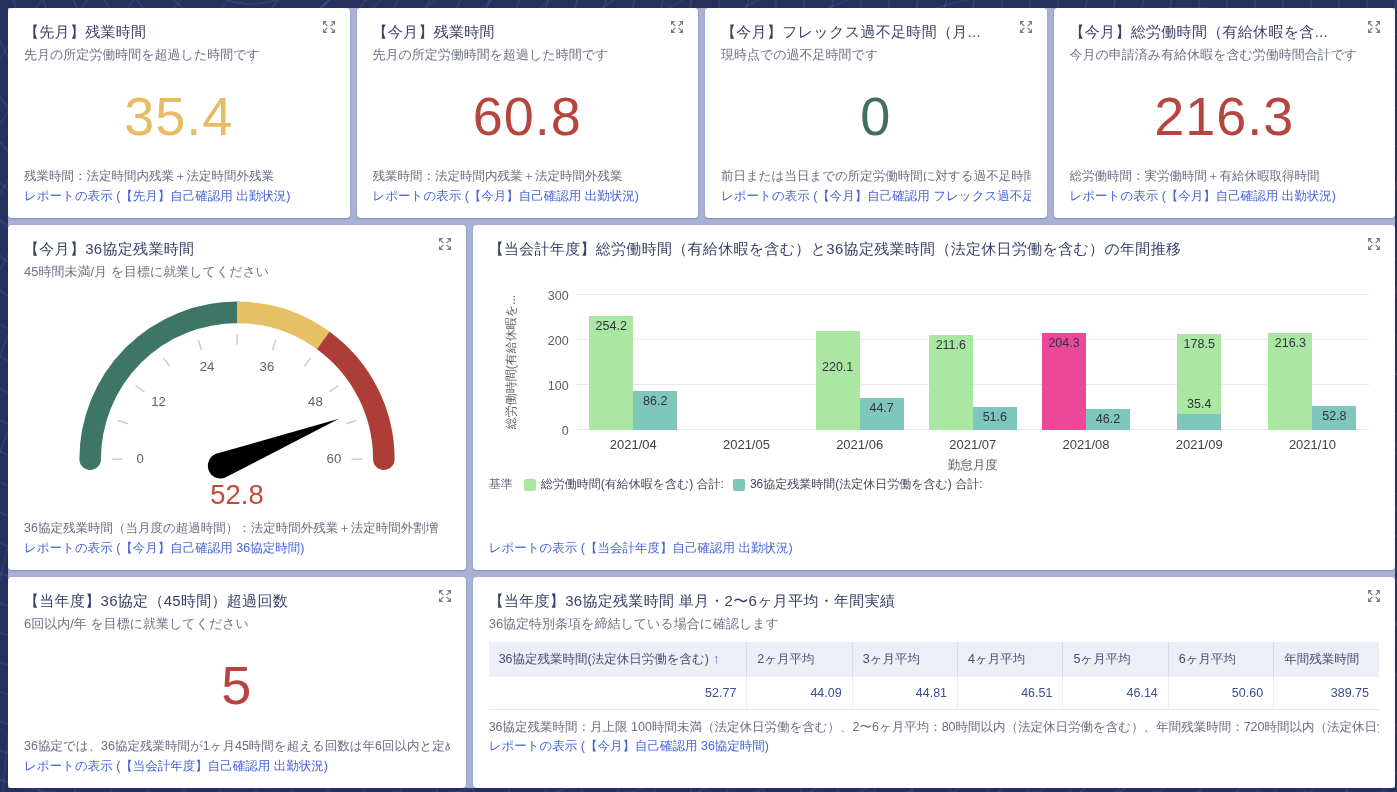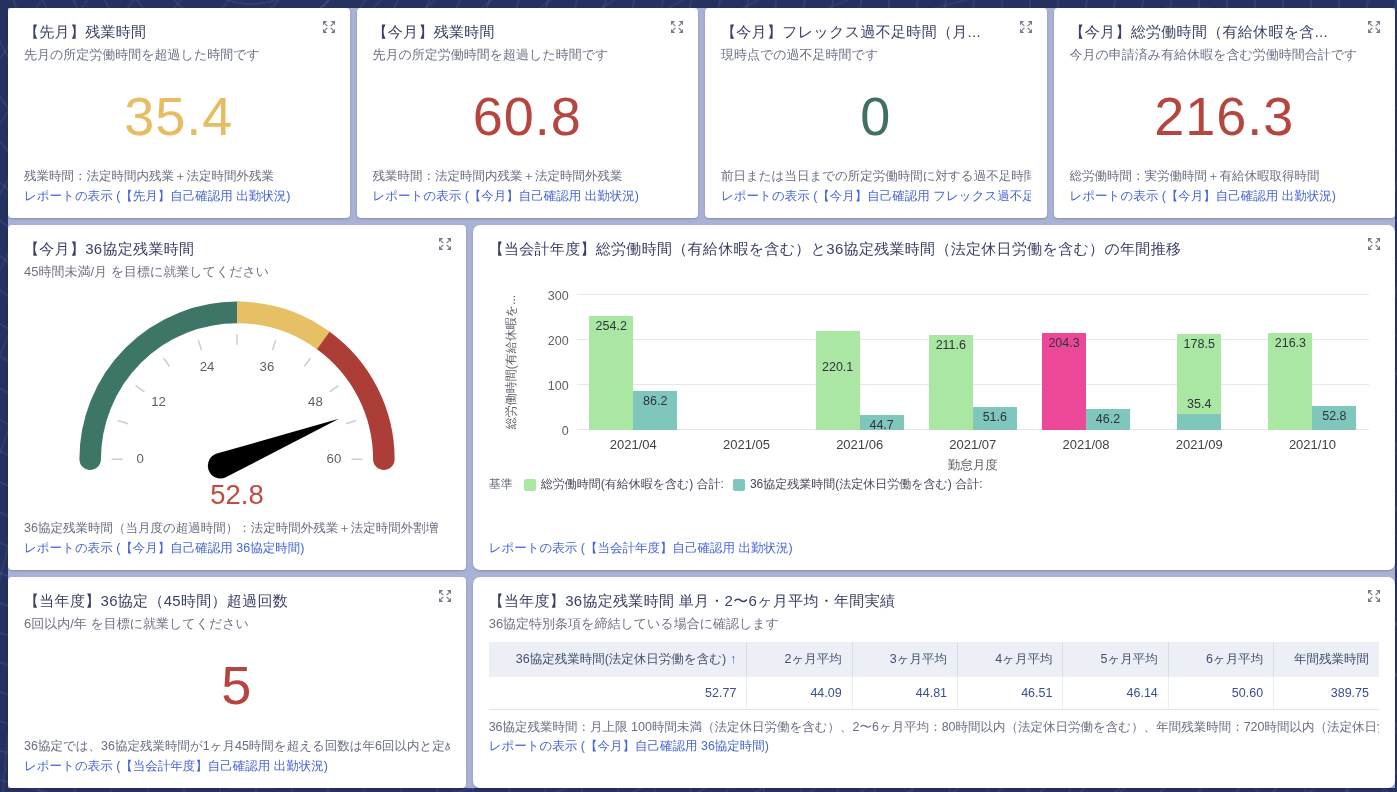--- a/index.html
+++ b/index.html
@@ -17,21 +17,21 @@
     grid-template-columns:repeat(12,1fr);
     grid-template-rows:210px 345px 1fr;
     gap:7px;
   }
   .card {
     background:#fff; border-radius:4px; position:relative;
     padding:13px 16px 12px 16px; overflow:hidden;
     box-shadow:0 1px 2px rgba(20,30,70,.25);
     display:flex; flex-direction:column;
   }
-  .span3 { grid-column:span 3; } .span4 { grid-column:span 4; } .span8 { grid-column:span 8;border-radius:7px; }
+  .span3 { grid-column:span 3; } .span4 { grid-column:span 4; } .span8 { grid-column:span 8; }
   .card-head { display:flex; align-items:flex-start; }
   .card-title {
     font-size:15px; color:#3a4166; letter-spacing:.3px;
     white-space:nowrap; overflow:hidden; flex:1; padding-right:26px; line-height:1.4;
   }
   .expand { position:absolute; top:12px; right:12px; width:16px; height:16px; cursor:pointer; }
   .expand svg { width:14px; height:14px; fill:#787a8a; }
   .card-sub { font-size:13px; color:#6e7287; margin-top:4px; white-space:nowrap; overflow:hidden; }
   .kpi-mid { flex:1; display:flex; align-items:center; justify-content:center; }
   .kpi-value { font-size:54px; line-height:1; letter-spacing:1px; }
@@ -53,21 +53,21 @@
   .bar-label { position:absolute; left:-8px; right:-8px; text-align:center; font-size:12.5px; color:#32333c; }
   .xtick { position:absolute; bottom:-22px; transform:translateX(-50%); font-size:13px; color:#3f4147; white-space:nowrap; }
   .legend { display:flex; align-items:center; gap:9px; font-size:12px; color:#45475a; margin-top:4px; white-space:nowrap; overflow:hidden; }
   .legend .cap { color:#696e80; margin-right:2px; }
   .swatch { display:inline-block; width:12px; height:12px; border-radius:2px; flex:none; }
   .legend-item { display:flex; align-items:center; gap:5px; }
 
   
   table.stats { width:100%; border-collapse:collapse; margin-top:9px; table-layout:fixed; }
   table.stats th {
-    background:#edeff7; font-weight:400; text-align:right; font-size:12.5px; color:#434f72;
+    background:#edeff7; font-weight:400; text-align:left; font-size:12.5px; color:#434f72;
     padding:9px 10px; border-left:1px solid #d9dce9; white-space:nowrap; overflow:hidden;
   }
   table.stats th:first-child { border-left:none; width:29%; }
   table.stats td {
     text-align:right; font-size:12.5px; color:#3a4f93; padding:9px 10px;
     border-left:1px solid #eceef5; border-bottom:1px solid #e3e5ee;
   }
   table.stats td:first-child { border-left:none; }
   .sort-arrow { color:#4565d9; margin-left:4px; }
   .foot-block { margin-top:auto; }
@@ -218,21 +218,21 @@
             <div class="bar" style="height: 38.79px; background: rgb(127, 198, 189);">
               <div class="bar-label" style="top: 3px;">86.2</div>
             </div>
           </div>
           <div class="xtick" style="left: 7.14286%;">2021/04</div>
           <div class="xtick" style="left: 21.4286%;">2021/05</div>
           <div class="bar-group" style="left: 35.7143%;">
             <div class="bar" style="height: 99.045px; background: rgb(169, 231, 163);">
               <div class="bar-label" style="top: 3px; margin-top: 26px;">220.1</div>
             </div>
-            <div class="bar" style="height: 15px; background: rgb(127, 198, 189);">
+            <div class="bar" style="height: 32px; background: rgb(127, 198, 189);">
               <div class="bar-label" style="top: 3px;">44.7</div>
             </div>
           </div>
           <div class="xtick" style="left: 35.7143%;">2021/06</div>
           <div class="bar-group" style="left: 50%;">
             <div class="bar" style="height: 95.22px; background: rgb(169, 231, 163);">
               <div class="bar-label" style="top: 3px;">211.6</div>
             </div>
             <div class="bar" style="height: 23.22px; background: rgb(127, 198, 189);">
               <div class="bar-label" style="top: 3px;">51.6</div>

